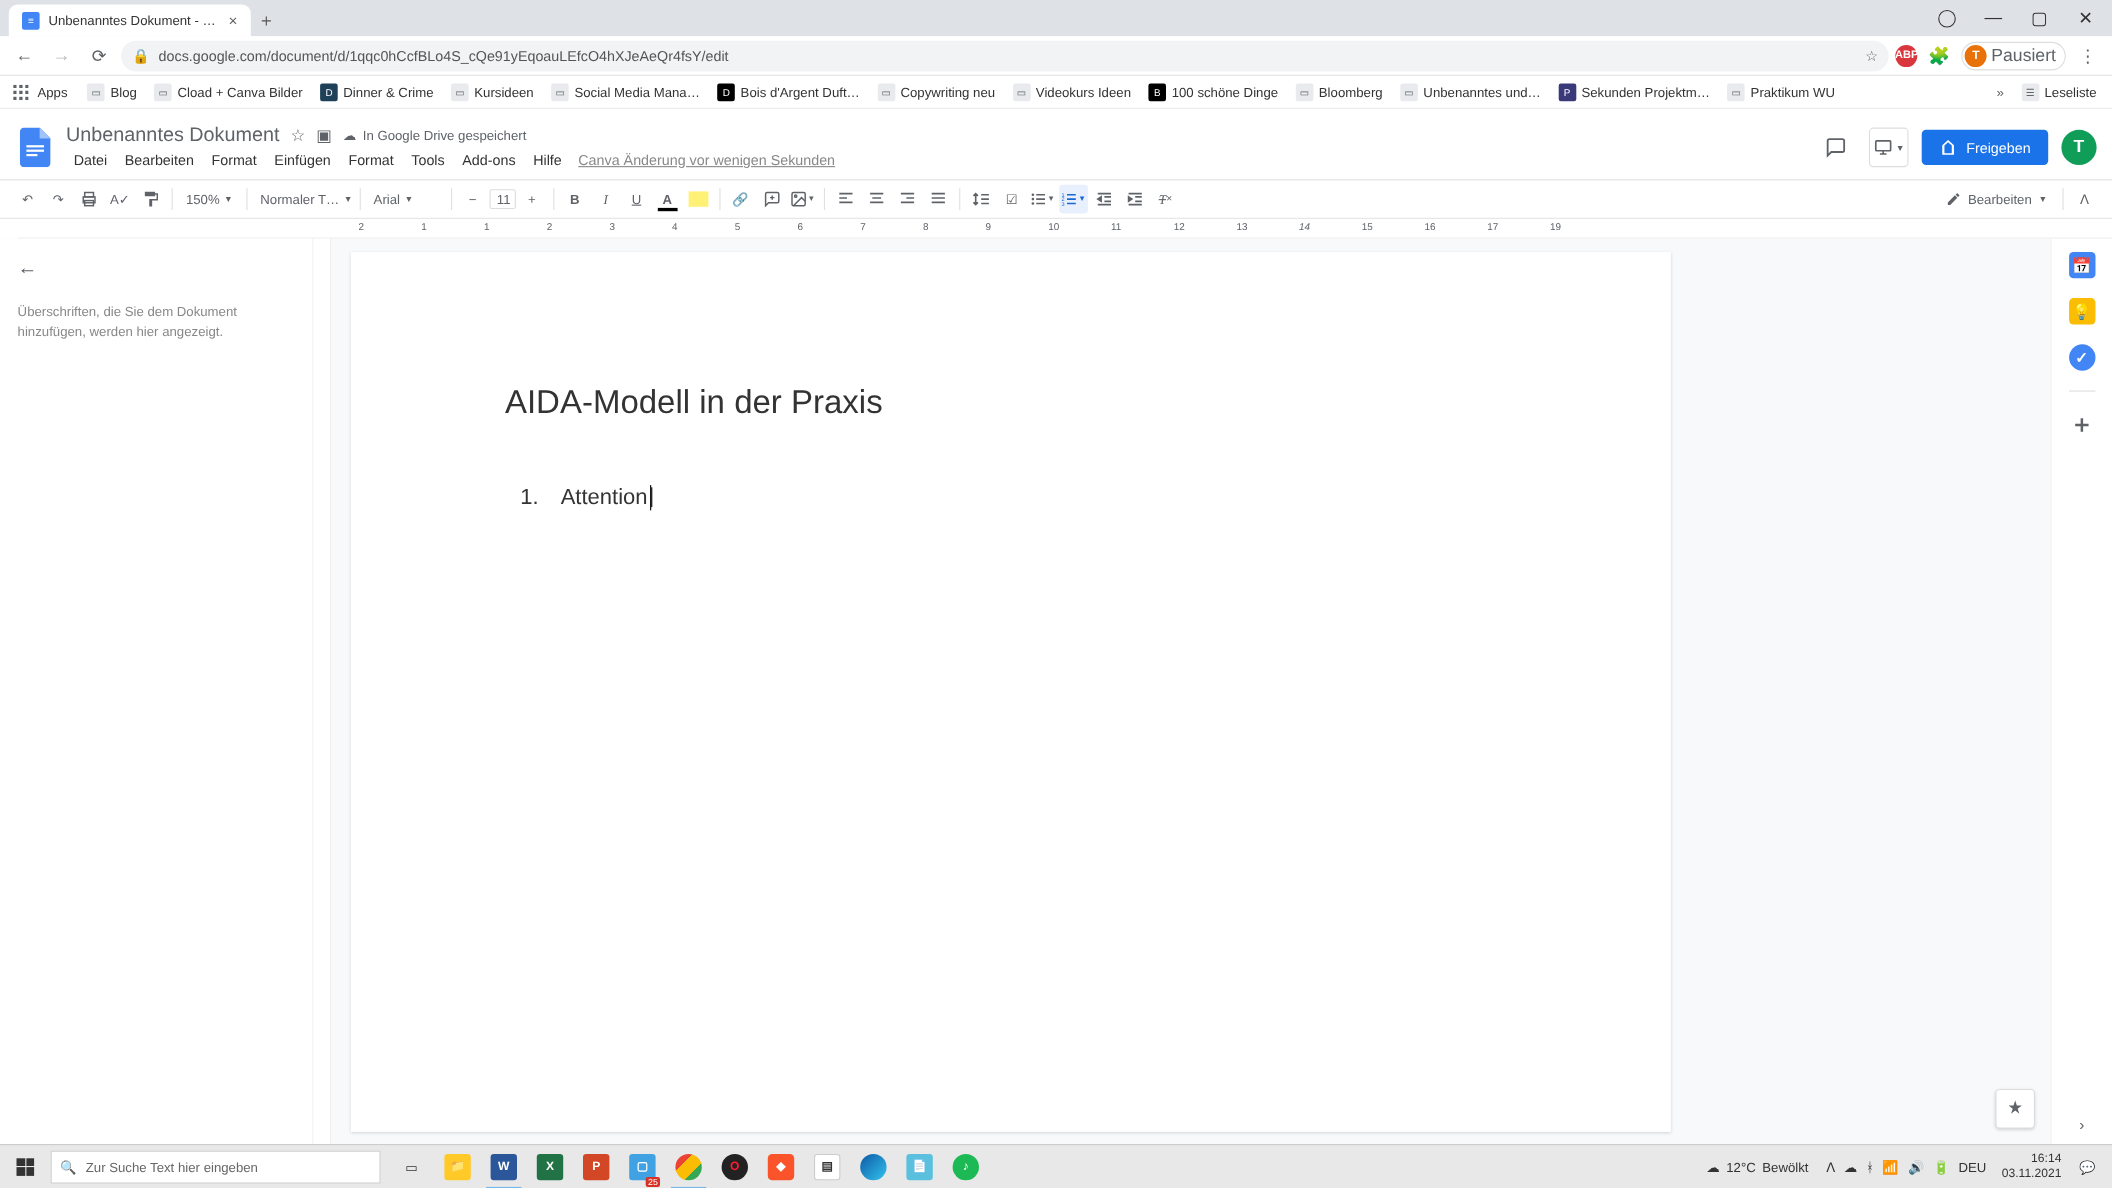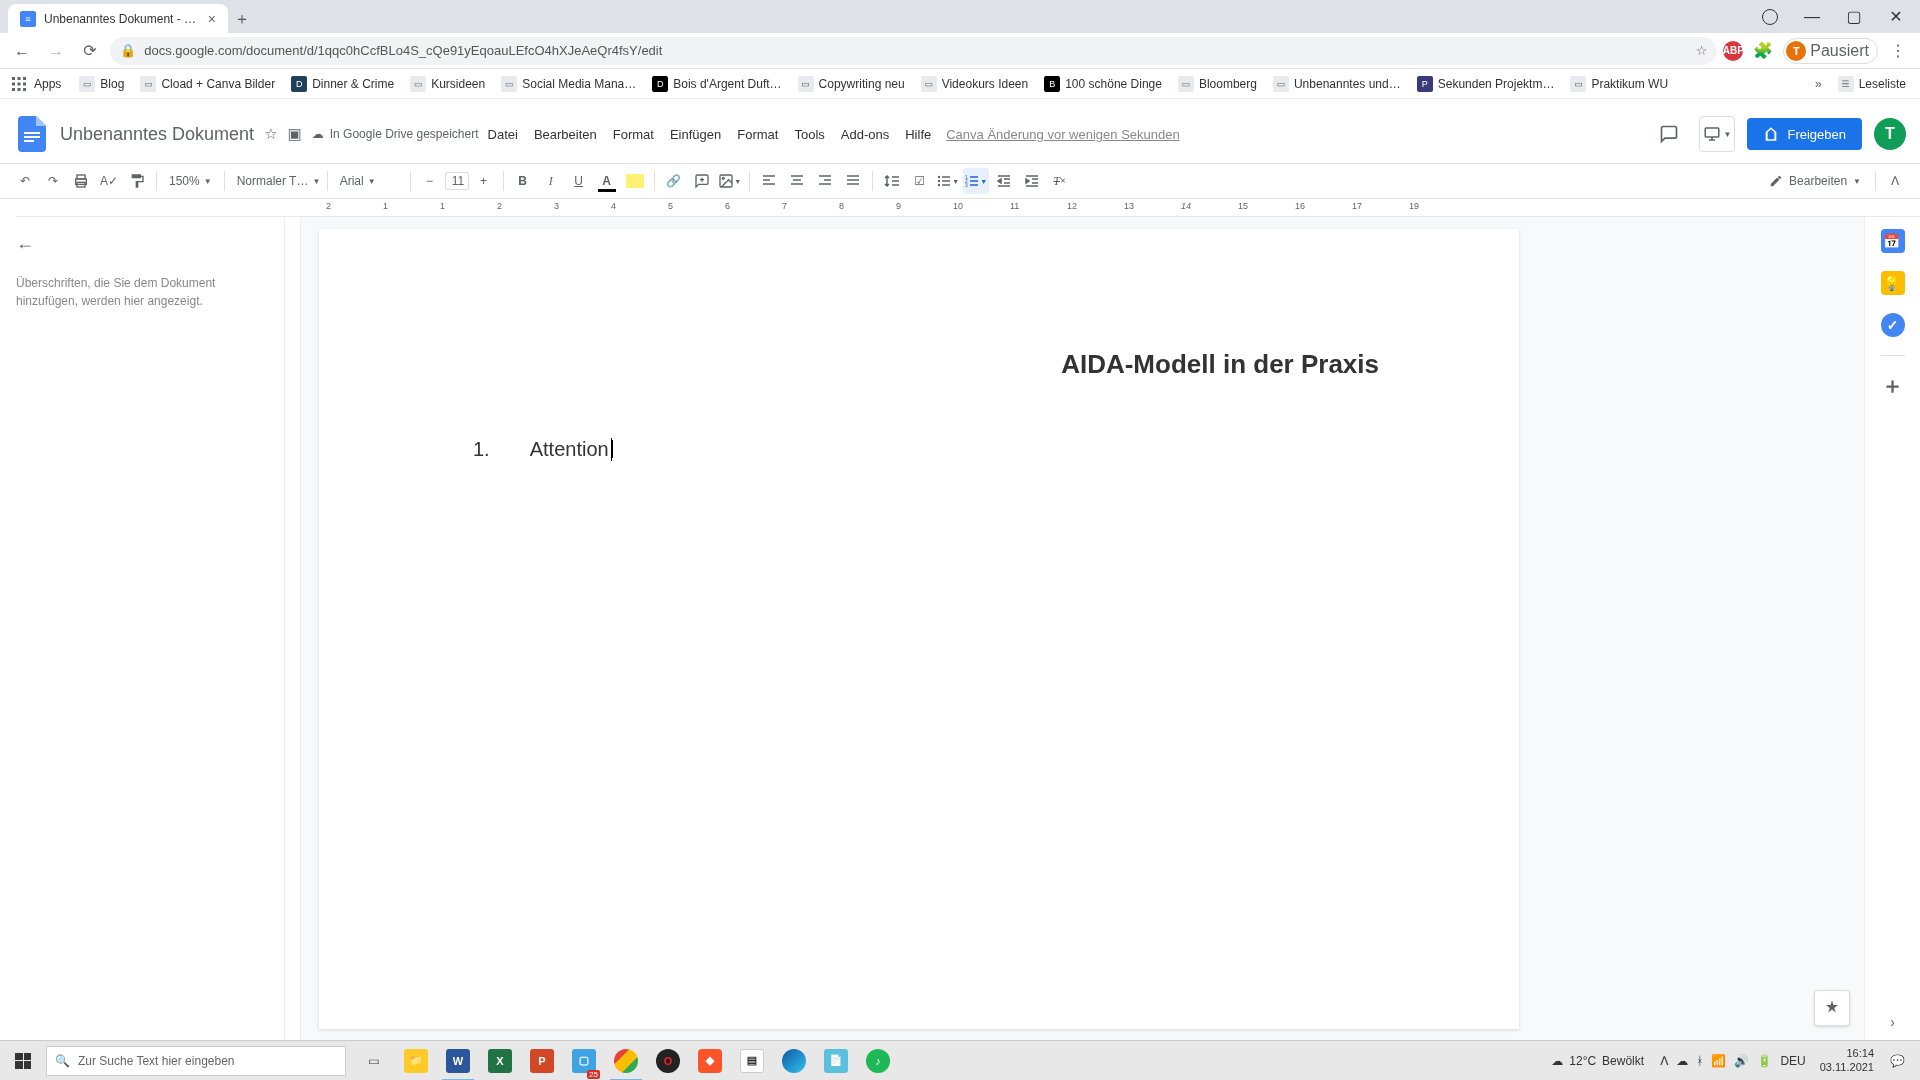--- a/index.html
+++ b/index.html
@@ -34,21 +34,21 @@
     .bk-apps { width: 22px; height: 22px; display: flex; align-items: center; justify-content: center; color: #5f6368; }
     .bookmark { display: flex; align-items: center; gap: 5px; padding: 2px 6px; cursor: pointer; white-space: nowrap; border-radius: 4px; }
     .bookmark .bk-icon { width: 16px; height: 16px; background: #e8eaed; border-radius: 2px; display: flex; align-items: center; justify-content: center; font-size: 9px; color: #666; }
     .bk-spacer { flex: 1; }
     .bk-overflow { color: #5f6368; }
 
     
     .docs-header { height: 64px; display: flex; align-items: center; padding: 6px 14px 0 14px; gap: 10px; }
     .docs-logo { width: 36px; height: 48px; display: flex; align-items: center; justify-content: center; }
     .docs-logo svg { width: 28px; height: 36px; }
-    .docs-title-area { flex: 1; display: flex; gap: 2px; }
+    .docs-title-area { flex: 1; display: flex; flex-direction: column; gap: 2px; }
     .docs-title-row { display: flex; align-items: center; gap: 10px; }
     .docs-title { font-size: 18px; color: #5f6368; }
     .title-icon { color: #5f6368; font-size: 15px; }
     .save-status { font-size: 12px; color: #5f6368; display: flex; align-items: center; gap: 6px; }
     .menus-row { display: flex; align-items: center; gap: 2px; font-size: 13px; color: #333; }
     .menu-item { padding: 3px 7px; cursor: pointer; border-radius: 3px; }
     .last-edit { color: #888; text-decoration: underline; margin-left: 6px; font-size: 13px; cursor: pointer; }
     .docs-right { display: flex; align-items: center; gap: 12px; }
     .hdr-icon-btn { width: 36px; height: 36px; display: flex; align-items: center; justify-content: center; color: #5f6368; cursor: pointer; border-radius: 50%; }
     .person-plus { width: 36px; height: 36px; border: 1px solid #ddd; border-radius: 4px; display: flex; align-items: center; justify-content: center; color: #5f6368; }
@@ -78,24 +78,24 @@
     .ruler { flex: 1; background: #fff; border-bottom: 1px solid #e8e8e8; position: relative; font-size: 9px; color: #5f6368; }
     .ruler-num { position: absolute; top: 2px; }
 
     .content-area { position: absolute; top: 217px; bottom: 40px; left: 0; right: 56px; display: flex; background: #f8f9fa; }
     .outline-panel { width: 285px; background: #fff; padding: 16px; border-right: 1px solid #eee; }
     .outline-back { color: #5f6368; font-size: 18px; cursor: pointer; margin-bottom: 20px; display: inline-block; }
     .outline-empty { font-size: 12px; color: #888; line-height: 1.5; }
     .doc-vruler { width: 16px; background: #fff; border-right: 1px solid #eee; position: relative; font-size: 9px; color: #888; }
     .doc-scroll { flex: 1; background: #f8f9fa; padding: 12px 0 0 18px; overflow: auto; position: relative; }
     .page { width: 1200px; background: #fff; min-height: 800px; box-shadow: 0 1px 3px rgba(0,0,0,.15); padding: 120px 140px; position: relative; }
-    .doc-heading { font-size: 26px; color: #333; text-align: right; margin-bottom: 58px; font-weight: 700; }
+    .doc-heading { font-size: 30px; color: #333; text-align: left; margin-bottom: 58px; font-weight: 400; }
     .list-item { display: flex; align-items: baseline; font-size: 20px; color: #333; }
     .list-num { margin-right: 20px; margin-left: 14px; }
-    .list-text { position: relative; margin-left: 20px; }
+    .list-text { position: relative; }
     .cursor-caret { position: absolute; right: -3px; top: 0; bottom: 0; width: 1px; background: #000; }
 
     .explore-fab { position: absolute; right: 14px; bottom: 14px; width: 36px; height: 36px; background: #fff; border: 1px solid #ddd; border-radius: 4px; display: flex; align-items: center; justify-content: center; box-shadow: 0 1px 3px rgba(0,0,0,.15); cursor: pointer; }
 
     .side-panel { position: absolute; top: 217px; right: 0; bottom: 40px; width: 56px; background: #fff; border-left: 1px solid #eee; display: flex; flex-direction: column; align-items: center; padding-top: 12px; gap: 18px; }
     .side-icon { width: 24px; height: 24px; border-radius: 4px; cursor: pointer; display: flex; align-items: center; justify-content: center; font-size: 14px; font-weight: bold; color: #fff; }
     .side-cal { background: #4285f4; }
     .side-keep { background: #fbbc04; }
     .side-tasks { background: #4285f4; border-radius: 50%; }
     .side-plus { color: #5f6368; font-size: 22px; background: none; }

